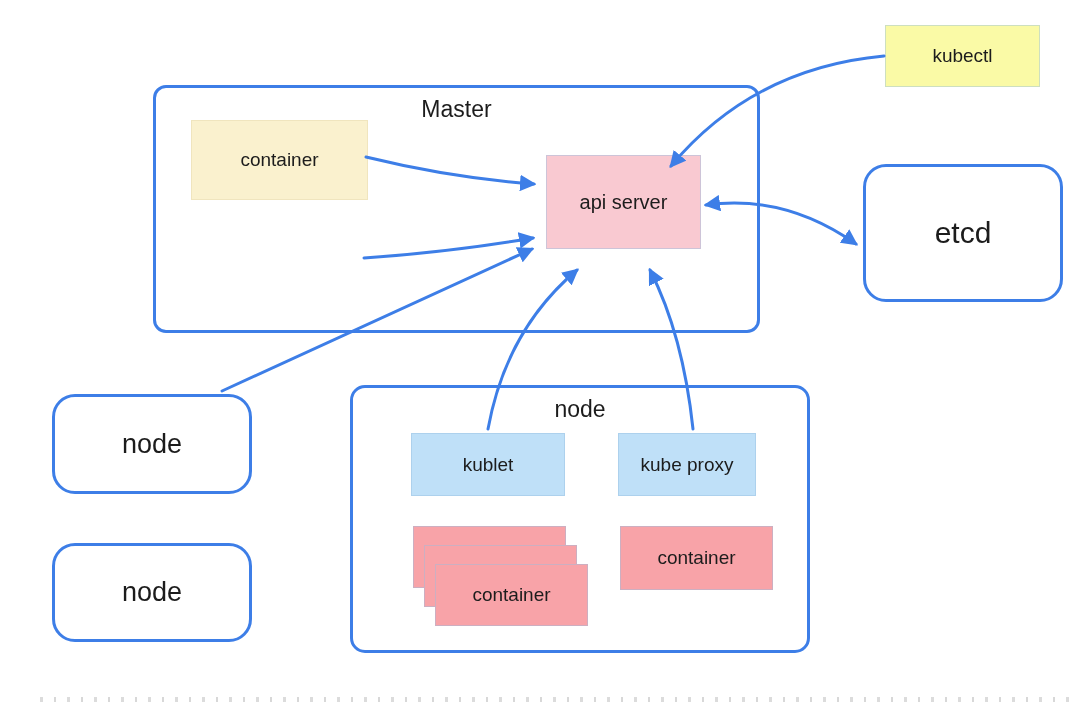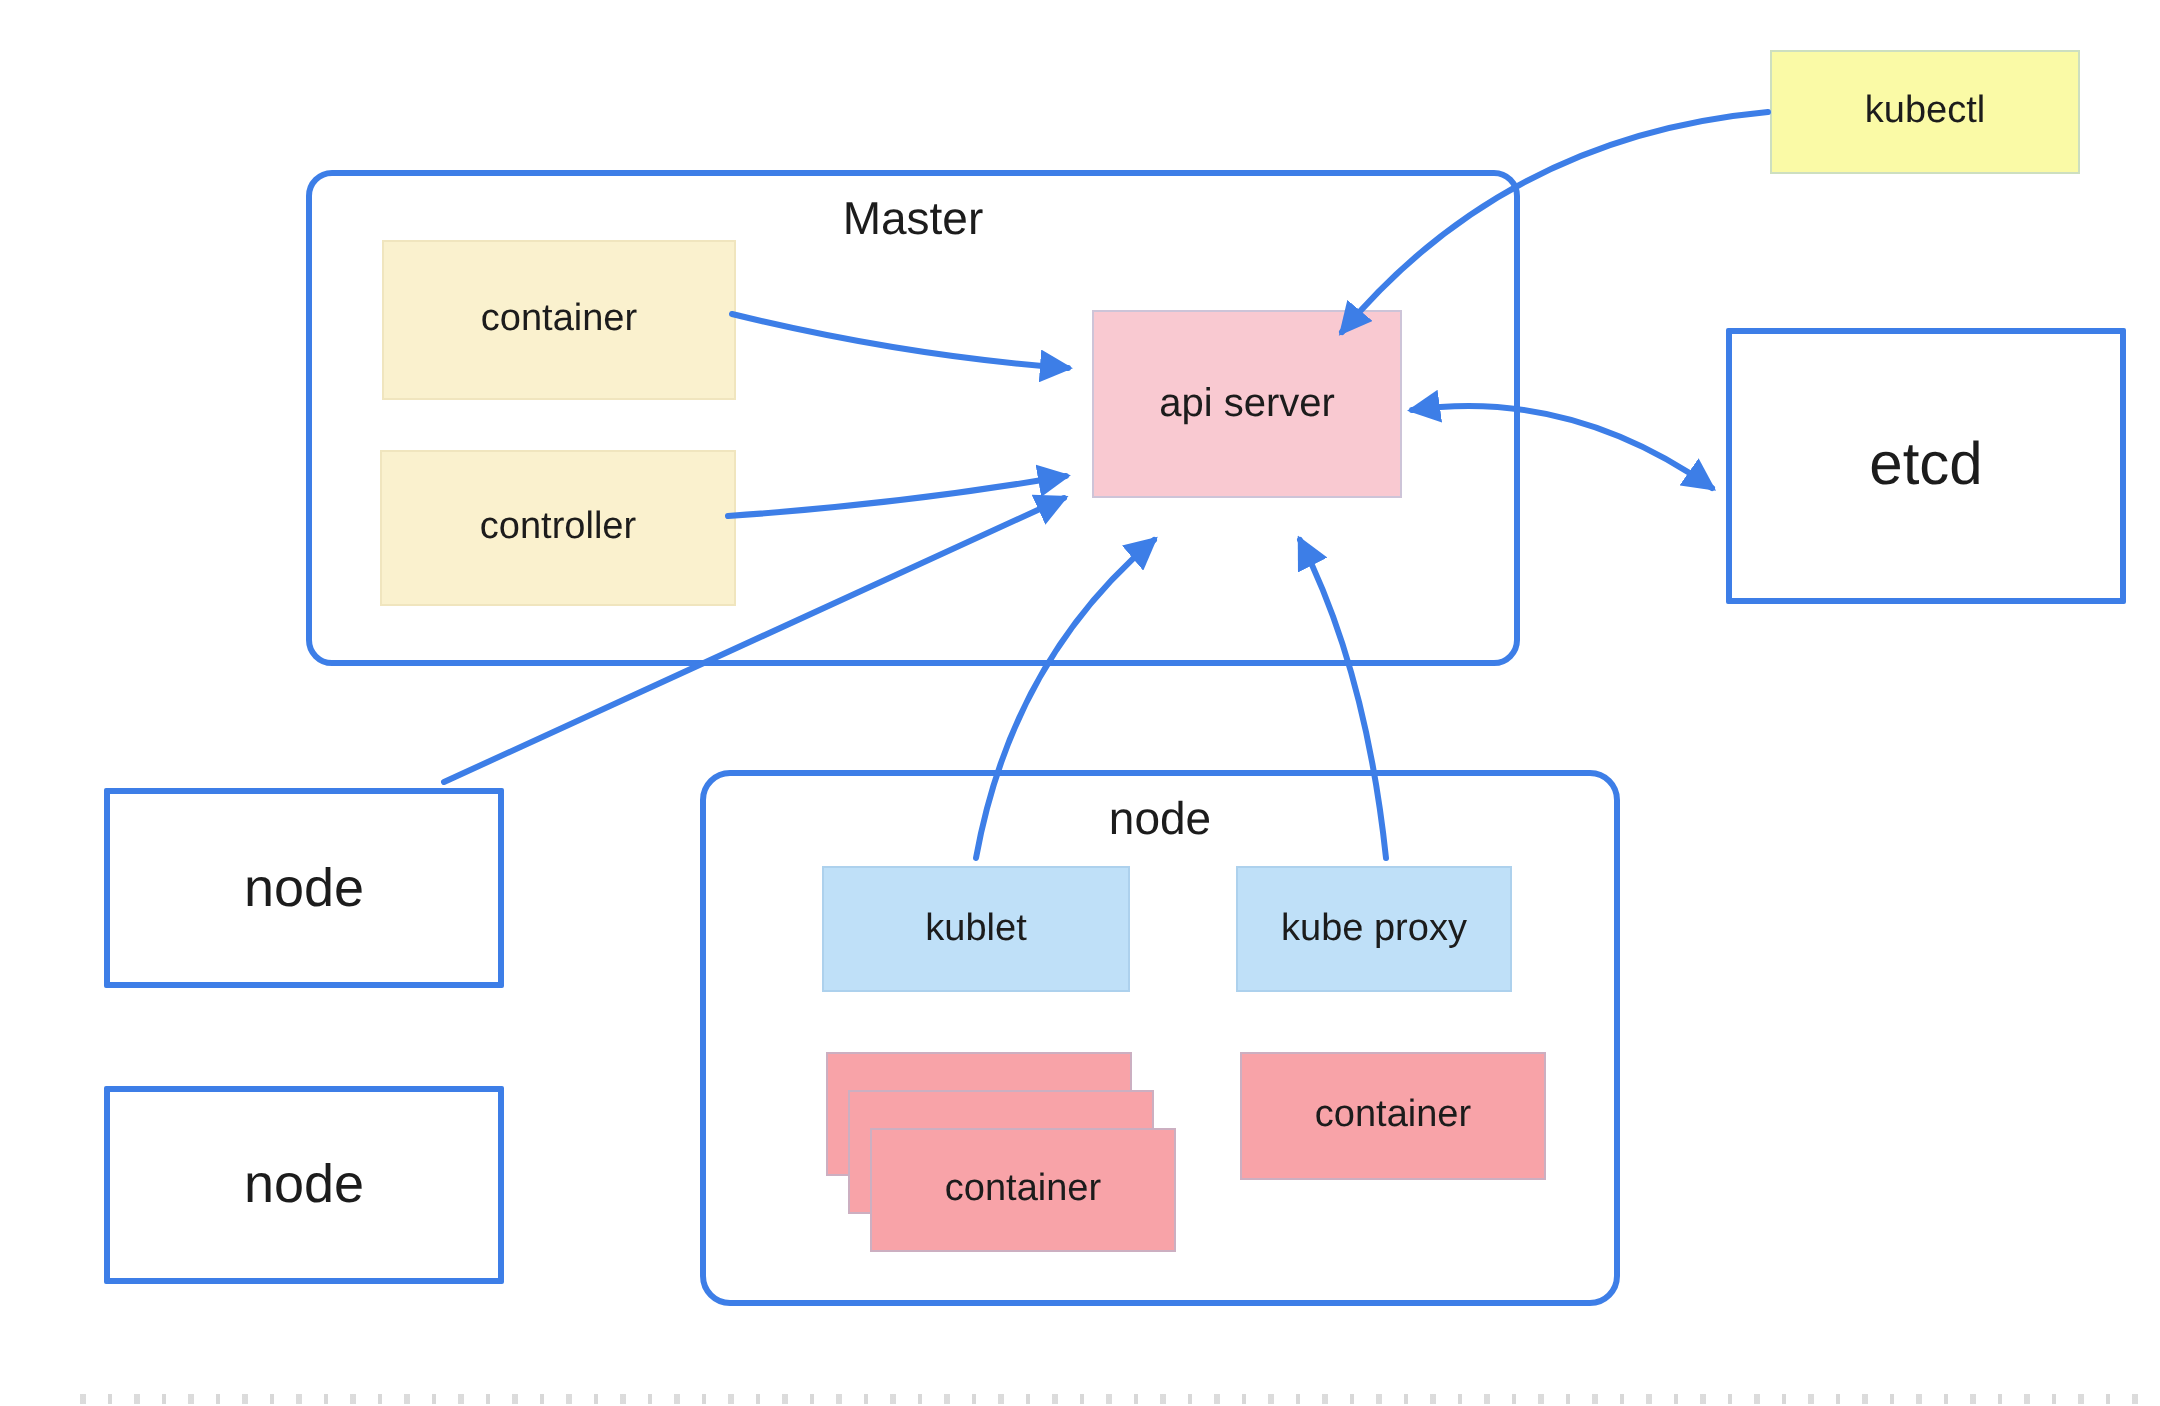--- a/index.html
+++ b/index.html
@@ -2,21 +2,21 @@
 <html><head>
 <meta charset="utf-8">
 <style>
   html,body{margin:0;padding:0;background:#ffffff;}
   #canvas{
     position:relative;width:1080px;height:703px;background:#ffffff;overflow:hidden;
     font-family:"Liberation Sans", sans-serif;color:#1c1c1c;
   }
   .box{position:absolute;box-sizing:border-box;display:flex;align-items:center;justify-content:center;text-align:center;}
   
-  .outline{background:#ffffff;border:3px solid var(--line-blue,#3d7ee7);border-radius:1px;}
+  .outline{background:#ffffff;border:3px solid var(--line-blue,#3d7ee7);border-radius:23px;}
   .group{position:absolute;box-sizing:border-box;border:3px solid var(--line-blue,#3d7ee7);border-radius:13px;background:transparent;padding-left:40px;}
   .group-label{position:absolute;left:0;right:0;top:8px;text-align:center;font-size:23px;}
   
   .fill{border:1px solid rgba(150,190,225,.45);font-size:19px;text-align:right;}
   .cream{background:var(--cream-fill,#faf1ce);border-color:rgba(220,205,160,.35);}
   .yellow{background:var(--yellow-fill,#fafaa6);}
   .pink{background:var(--pink-fill,#f9c9d1);font-size:20px;}
   .lblue{background:var(--light-blue-fill,#bfe0f8);}
   .salmon{background:var(--salmon-fill,#f8a3a8);}
   .bigtext{font-size:27px;}
@@ -30,23 +30,20 @@
 </style>
 </head>
 <body>
 
 <div id="canvas" style="--line-blue: #3d7ee7; --light-blue-fill: #bfe0f8; --cream-fill: #faf1ce; --yellow-fill: #fafaa6; --pink-fill: #f9c9d1; --salmon-fill: #f8a3a8; --text: #1c1c1c; color: rgb(28, 28, 28);">
 
   <div class="group" style="left:153px;top:85px;width:607px;height:248px;">
     <div class="group-label">Master</div>
     <div class="box fill cream" style="left:35px;top:32px;width:177px;height:80px;">
       <span>container</span>
-    </div>
-    <div class="box fill cream" style="left:34px;top:137px;width:178px;height:78px;">
-      <span>controller</span>
     </div>
     <div class="box fill pink" style="left:390px;top:67px;width:155px;height:94px;">
       <span>api server</span>
     </div>
   </div>
 
   <div class="box fill yellow" style="left:885px;top:25px;width:155px;height:62px;">
     <span>kubectl</span>
   </div>
 

